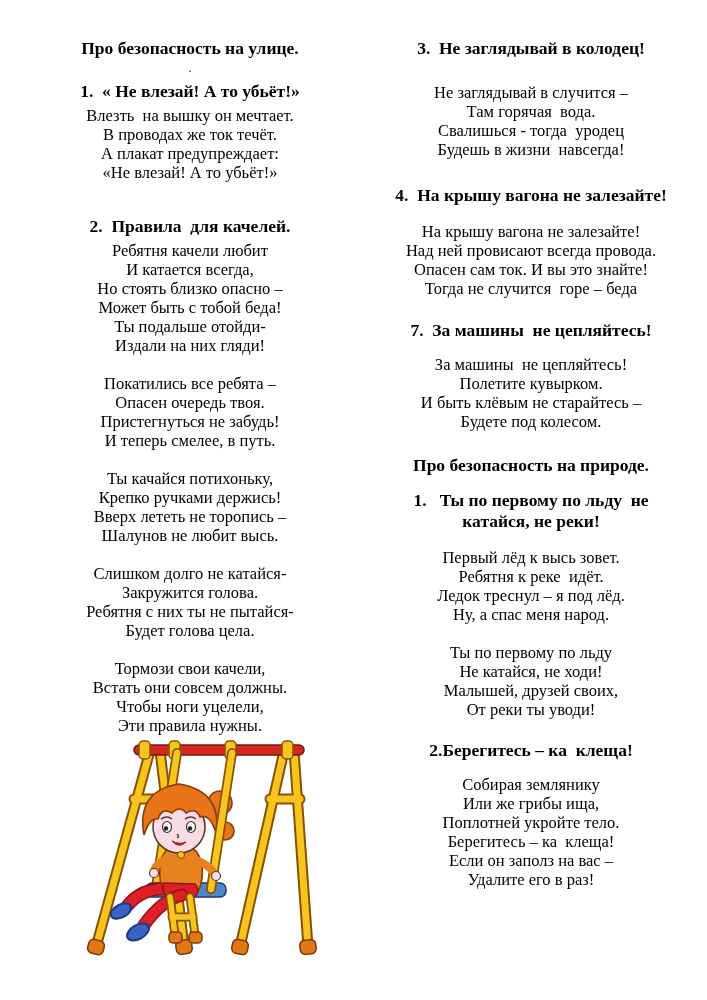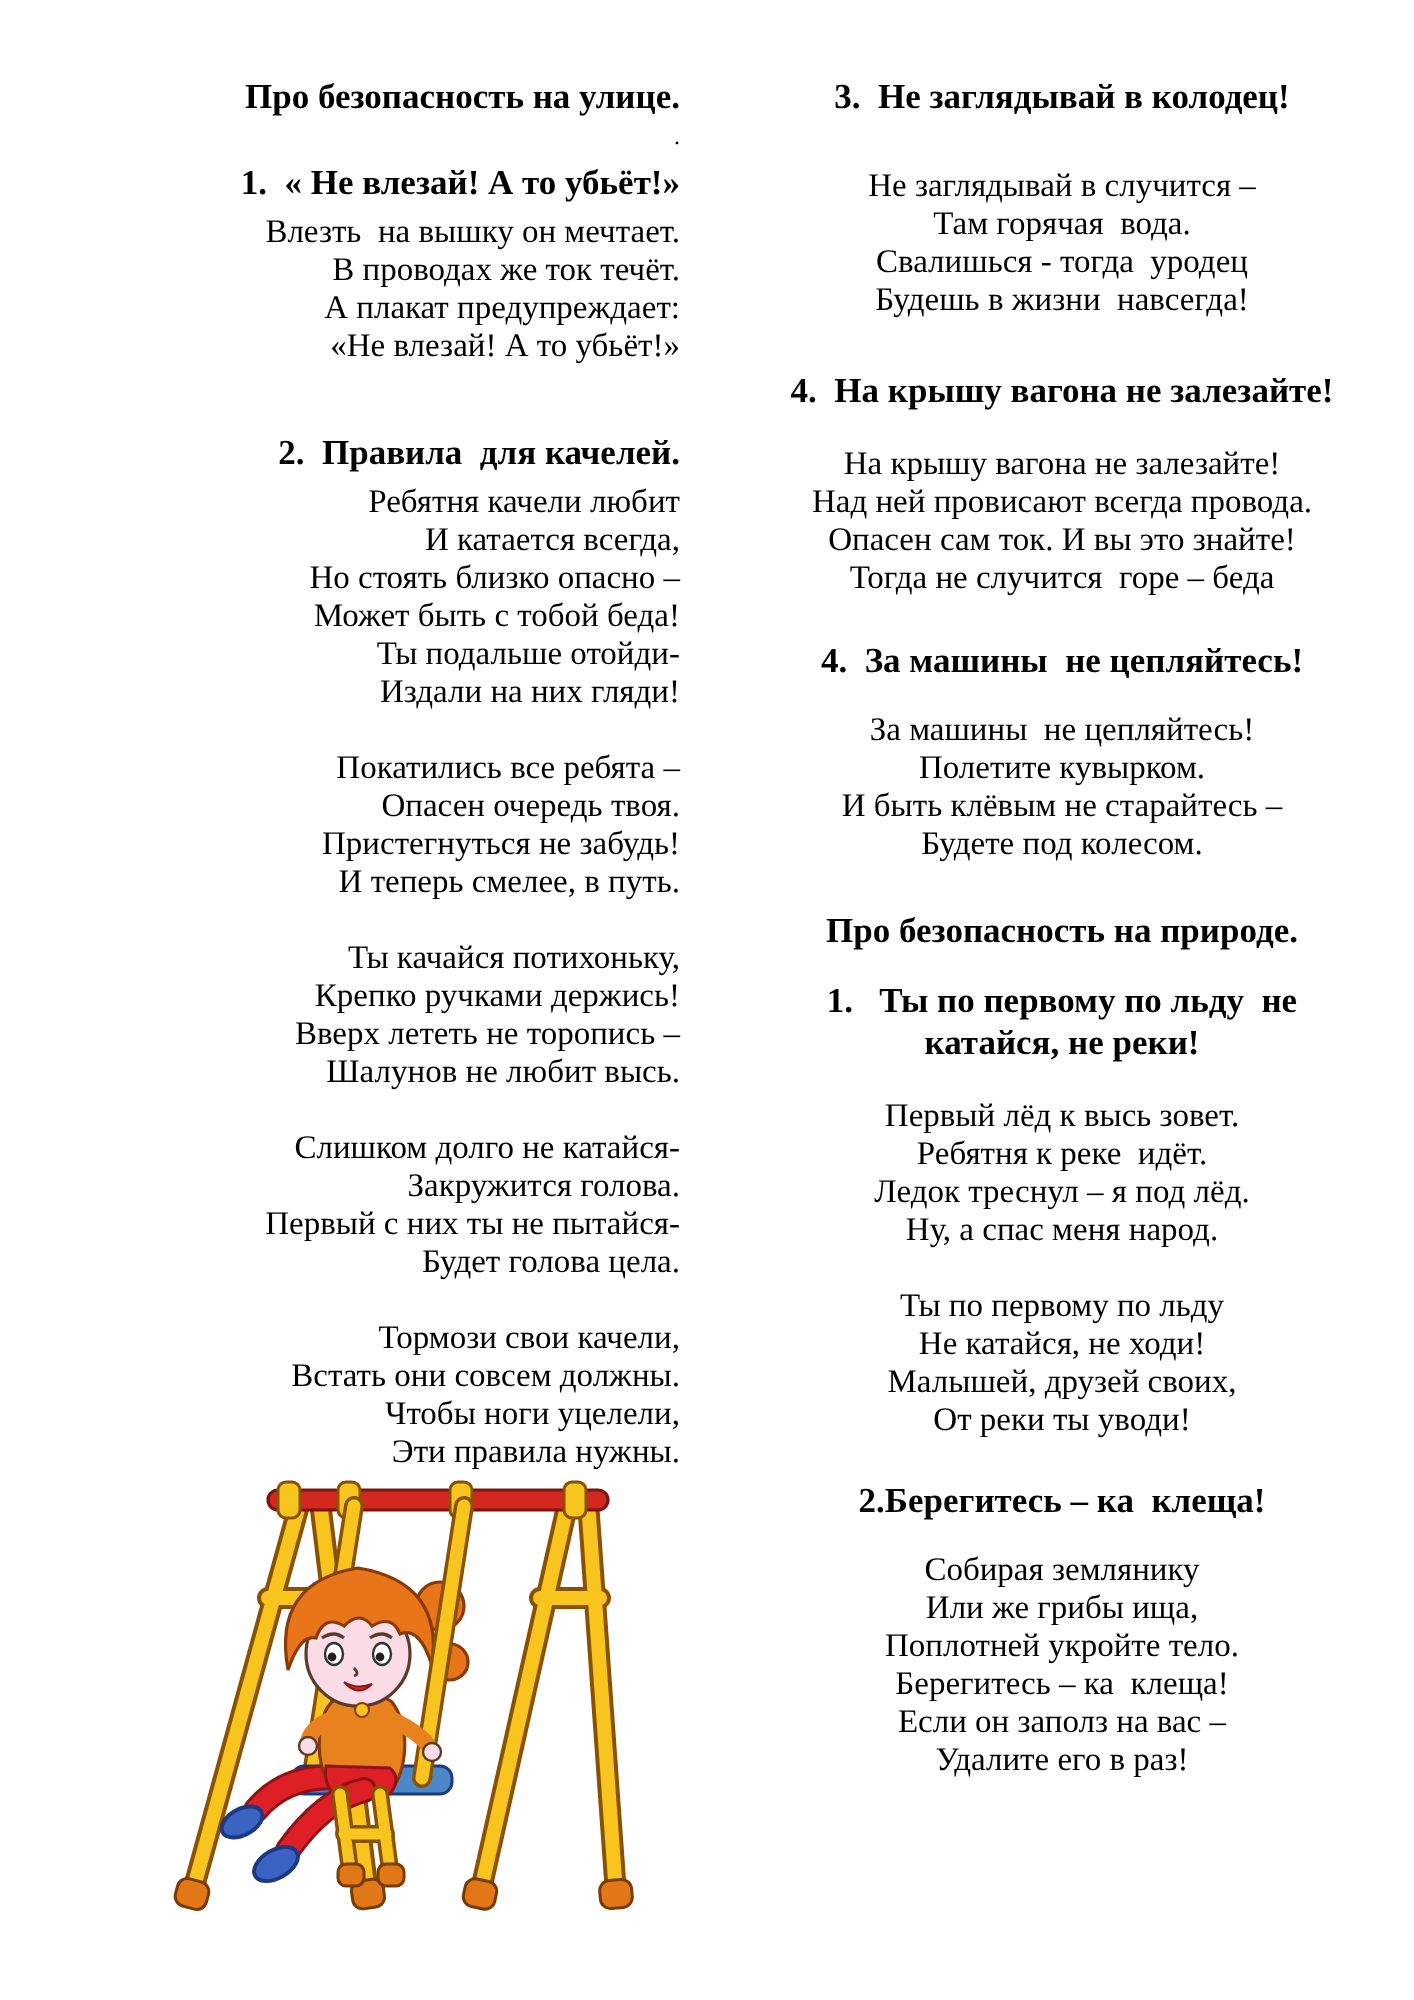--- a/index.html
+++ b/index.html
@@ -1,21 +1,21 @@
 <!DOCTYPE html>
 <html><head>
 <meta charset="utf-8">
 <style>
   html,body { margin:0; padding:0; background:#ffffff; }
   .page {
     position:relative; width:707px; height:1000px; background:#ffffff;
     font-family:"Liberation Serif", serif; color:#000000; overflow:hidden;
   }
   .col { position:absolute; top:38px; text-align:center; }
-  .col-left  { left:40px;  width:300px;text-align:right; }
+  .col-left  { left:40px;  width:300px; }
   .col-right { left:372px; width:318px; }
   .section-title { font-weight:bold; font-size:17.5px; line-height:21px; white-space:pre-wrap; }
   .poem-title    { font-weight:bold; font-size:17.5px; line-height:21px; white-space:pre-wrap; }
   .title-line    { font-weight:bold; font-size:17.5px; line-height:21px; white-space:pre-wrap; }
   .line { font-size:16.5px; line-height:19px; white-space:pre-wrap; }
   .dot  { font-size:12px; line-height:14px; margin-top:2px; }
   .stanza { margin-top:19px; }
   .stanza.first { margin-top:4px; }
   .illustration { display:block; margin-top:4px; margin-left:42px; }
 </style>
@@ -56,21 +56,21 @@
         </div>
       <div class="stanza">
           <div class="line">Ты качайся потихоньку,</div>
           <div class="line">Крепко ручками держись!</div>
           <div class="line">Вверх лететь не торопись –</div>
           <div class="line">Шалунов не любит высь.</div>
         </div>
       <div class="stanza">
           <div class="line">Слишком долго не катайся-</div>
           <div class="line">Закружится голова.</div>
-          <div class="line">Первый с них ты не пытайся-</div>
+          <div class="line">Ребятня с них ты не пытайся-</div>
           <div class="line">Будет голова цела.</div>
         </div>
       <div class="stanza">
           <div class="line">Тормози свои качели,</div>
           <div class="line">Встать они совсем должны.</div>
           <div class="line">Чтобы ноги уцелели,</div>
           <div class="line">Эти правила нужны.</div>
         </div>
     </div>
 
@@ -196,21 +196,21 @@
       <div class="poem-title" style="margin-top:26px">4.  На крышу вагона не залезайте!</div>
       <div class="stanza" style="margin-top:16px">
           <div class="line">На крышу вагона не залезайте!</div>
           <div class="line">Над ней провисают всегда провода.</div>
           <div class="line">Опасен сам ток. И вы это знайте!</div>
           <div class="line">Тогда не случится  горе – беда</div>
         </div>
     </div>
 
     <div>
-      <div class="poem-title" style="margin-top:22px">4.  За машины  не цепляйтесь!</div>
+      <div class="poem-title" style="margin-top:22px">7.  За машины  не цепляйтесь!</div>
       <div class="stanza" style="margin-top:14px">
           <div class="line">За машины  не цепляйтесь!</div>
           <div class="line">Полетите кувырком.</div>
           <div class="line">И быть клёвым не старайтесь –</div>
           <div class="line">Будете под колесом.</div>
         </div>
     </div>
 
     <div class="section-title" style="margin-top:24px">Про безопасность на природе.</div>
 

